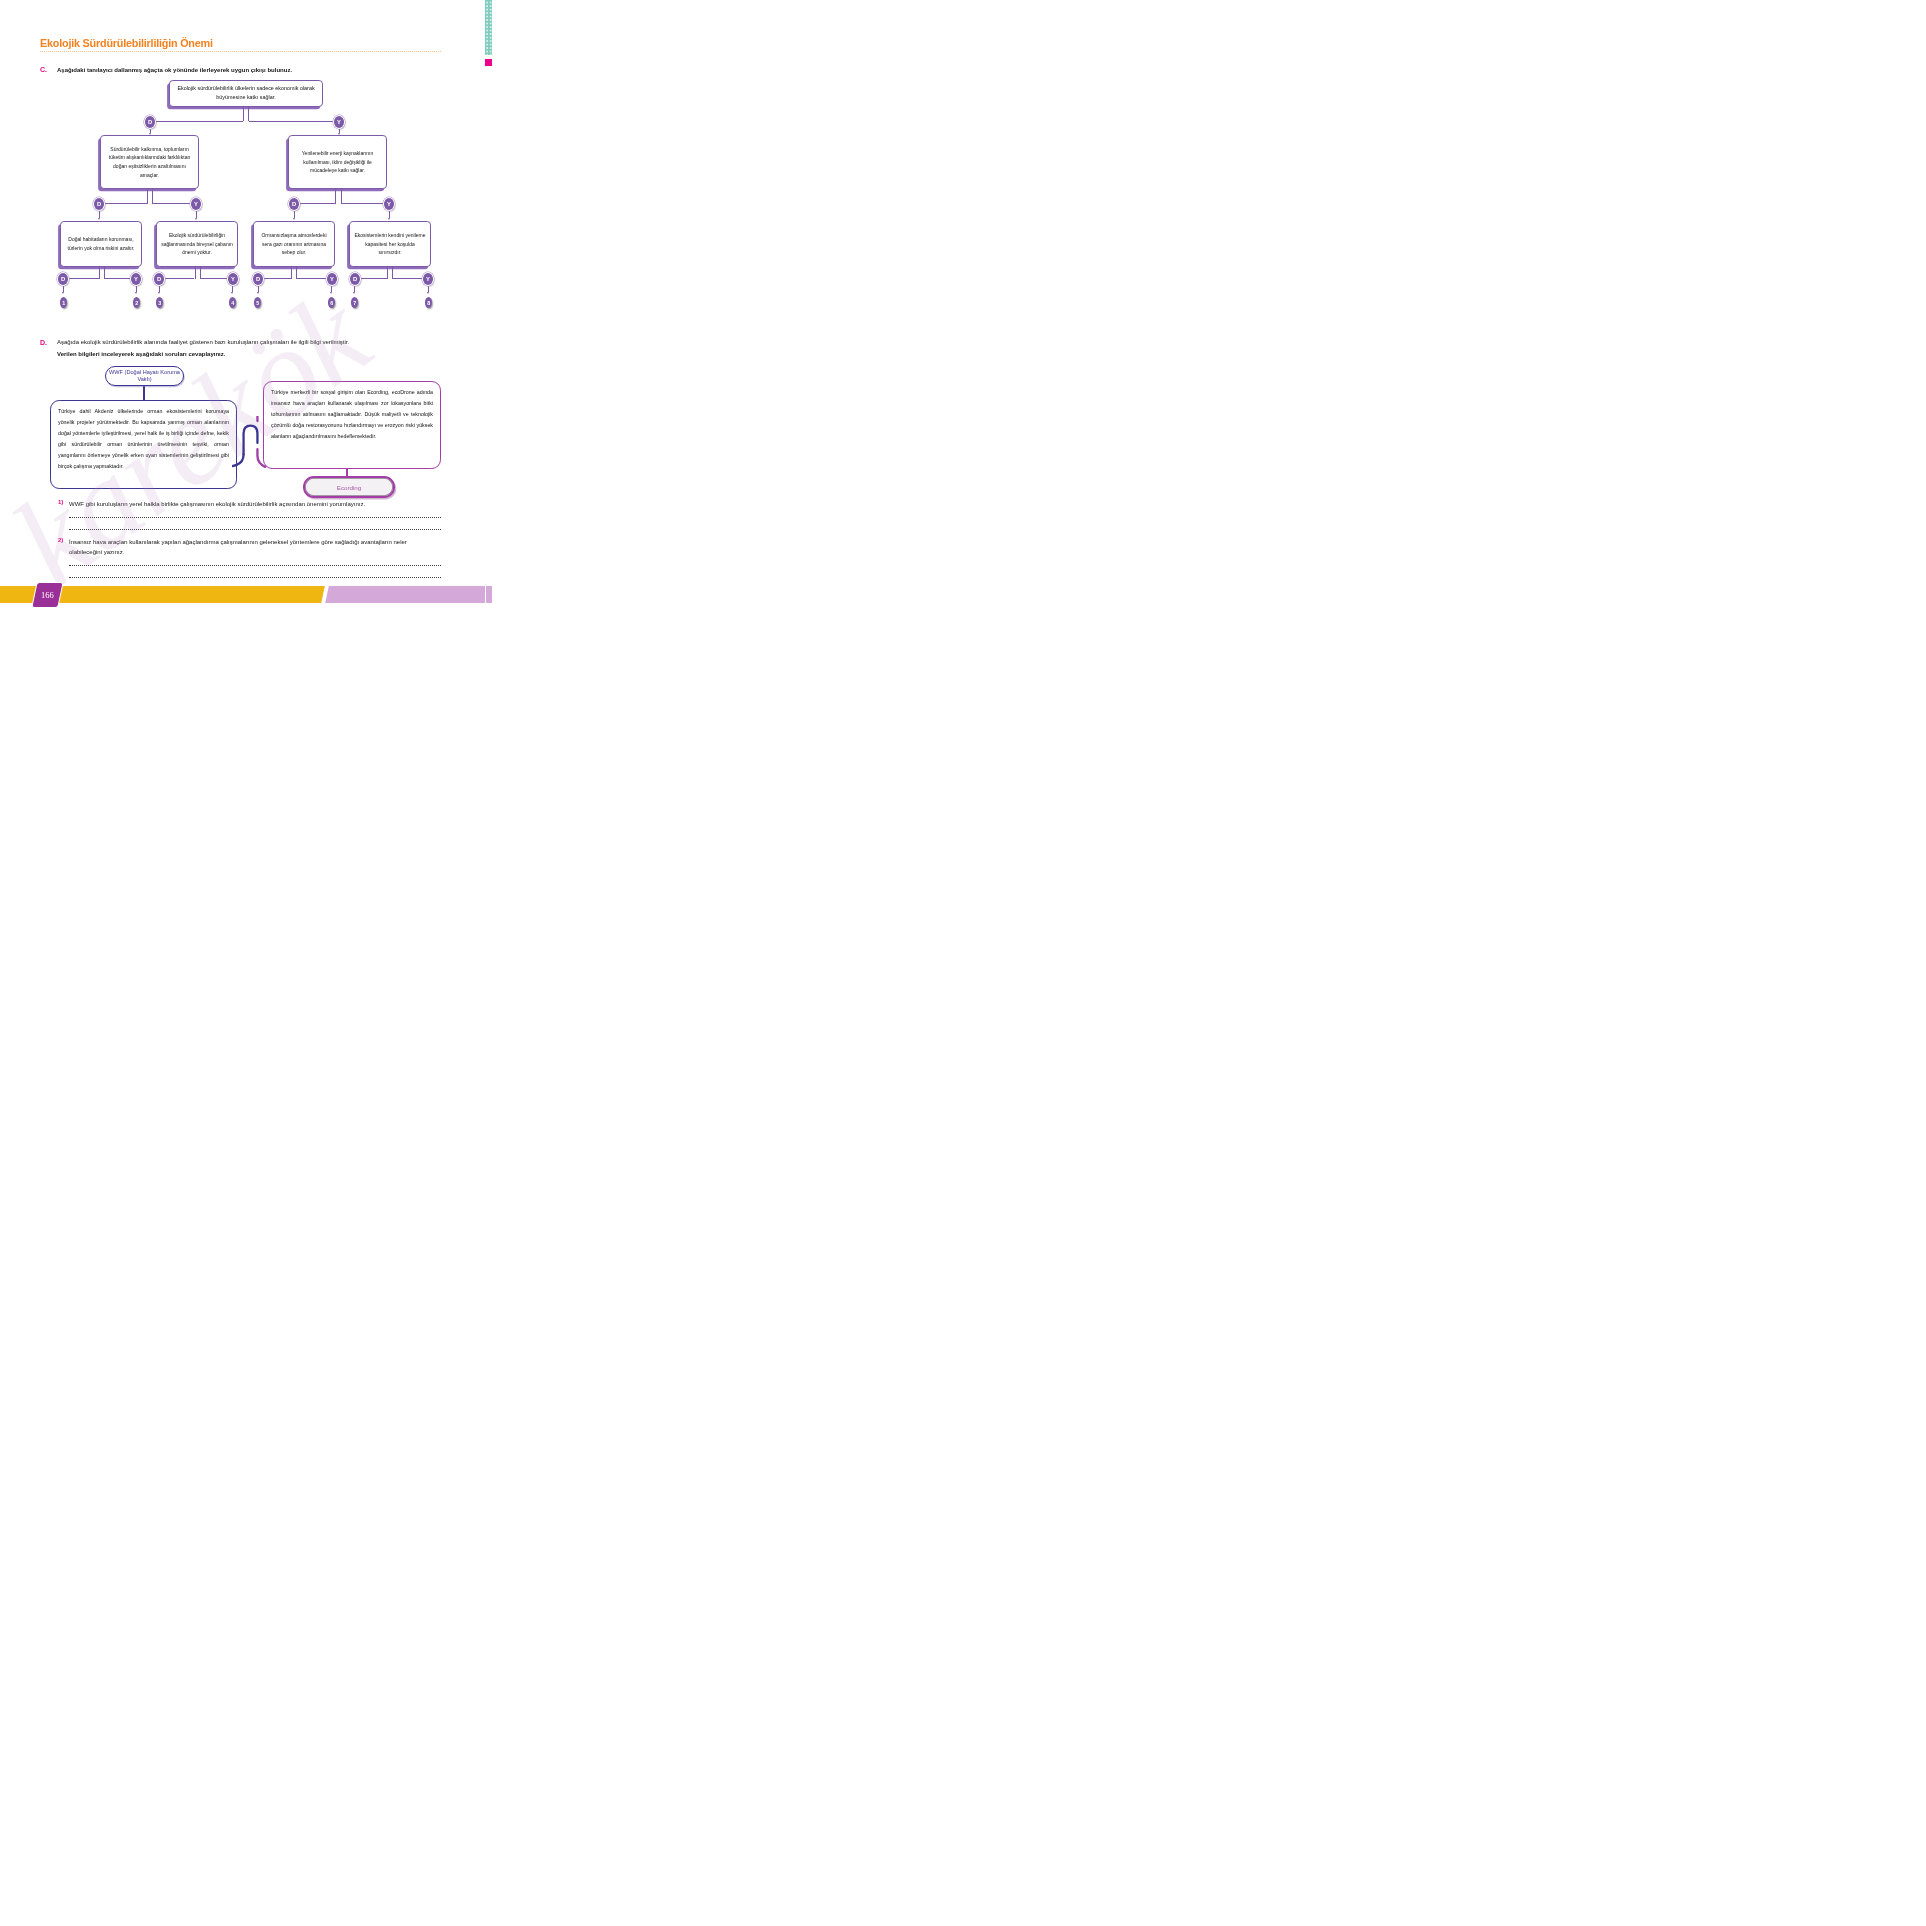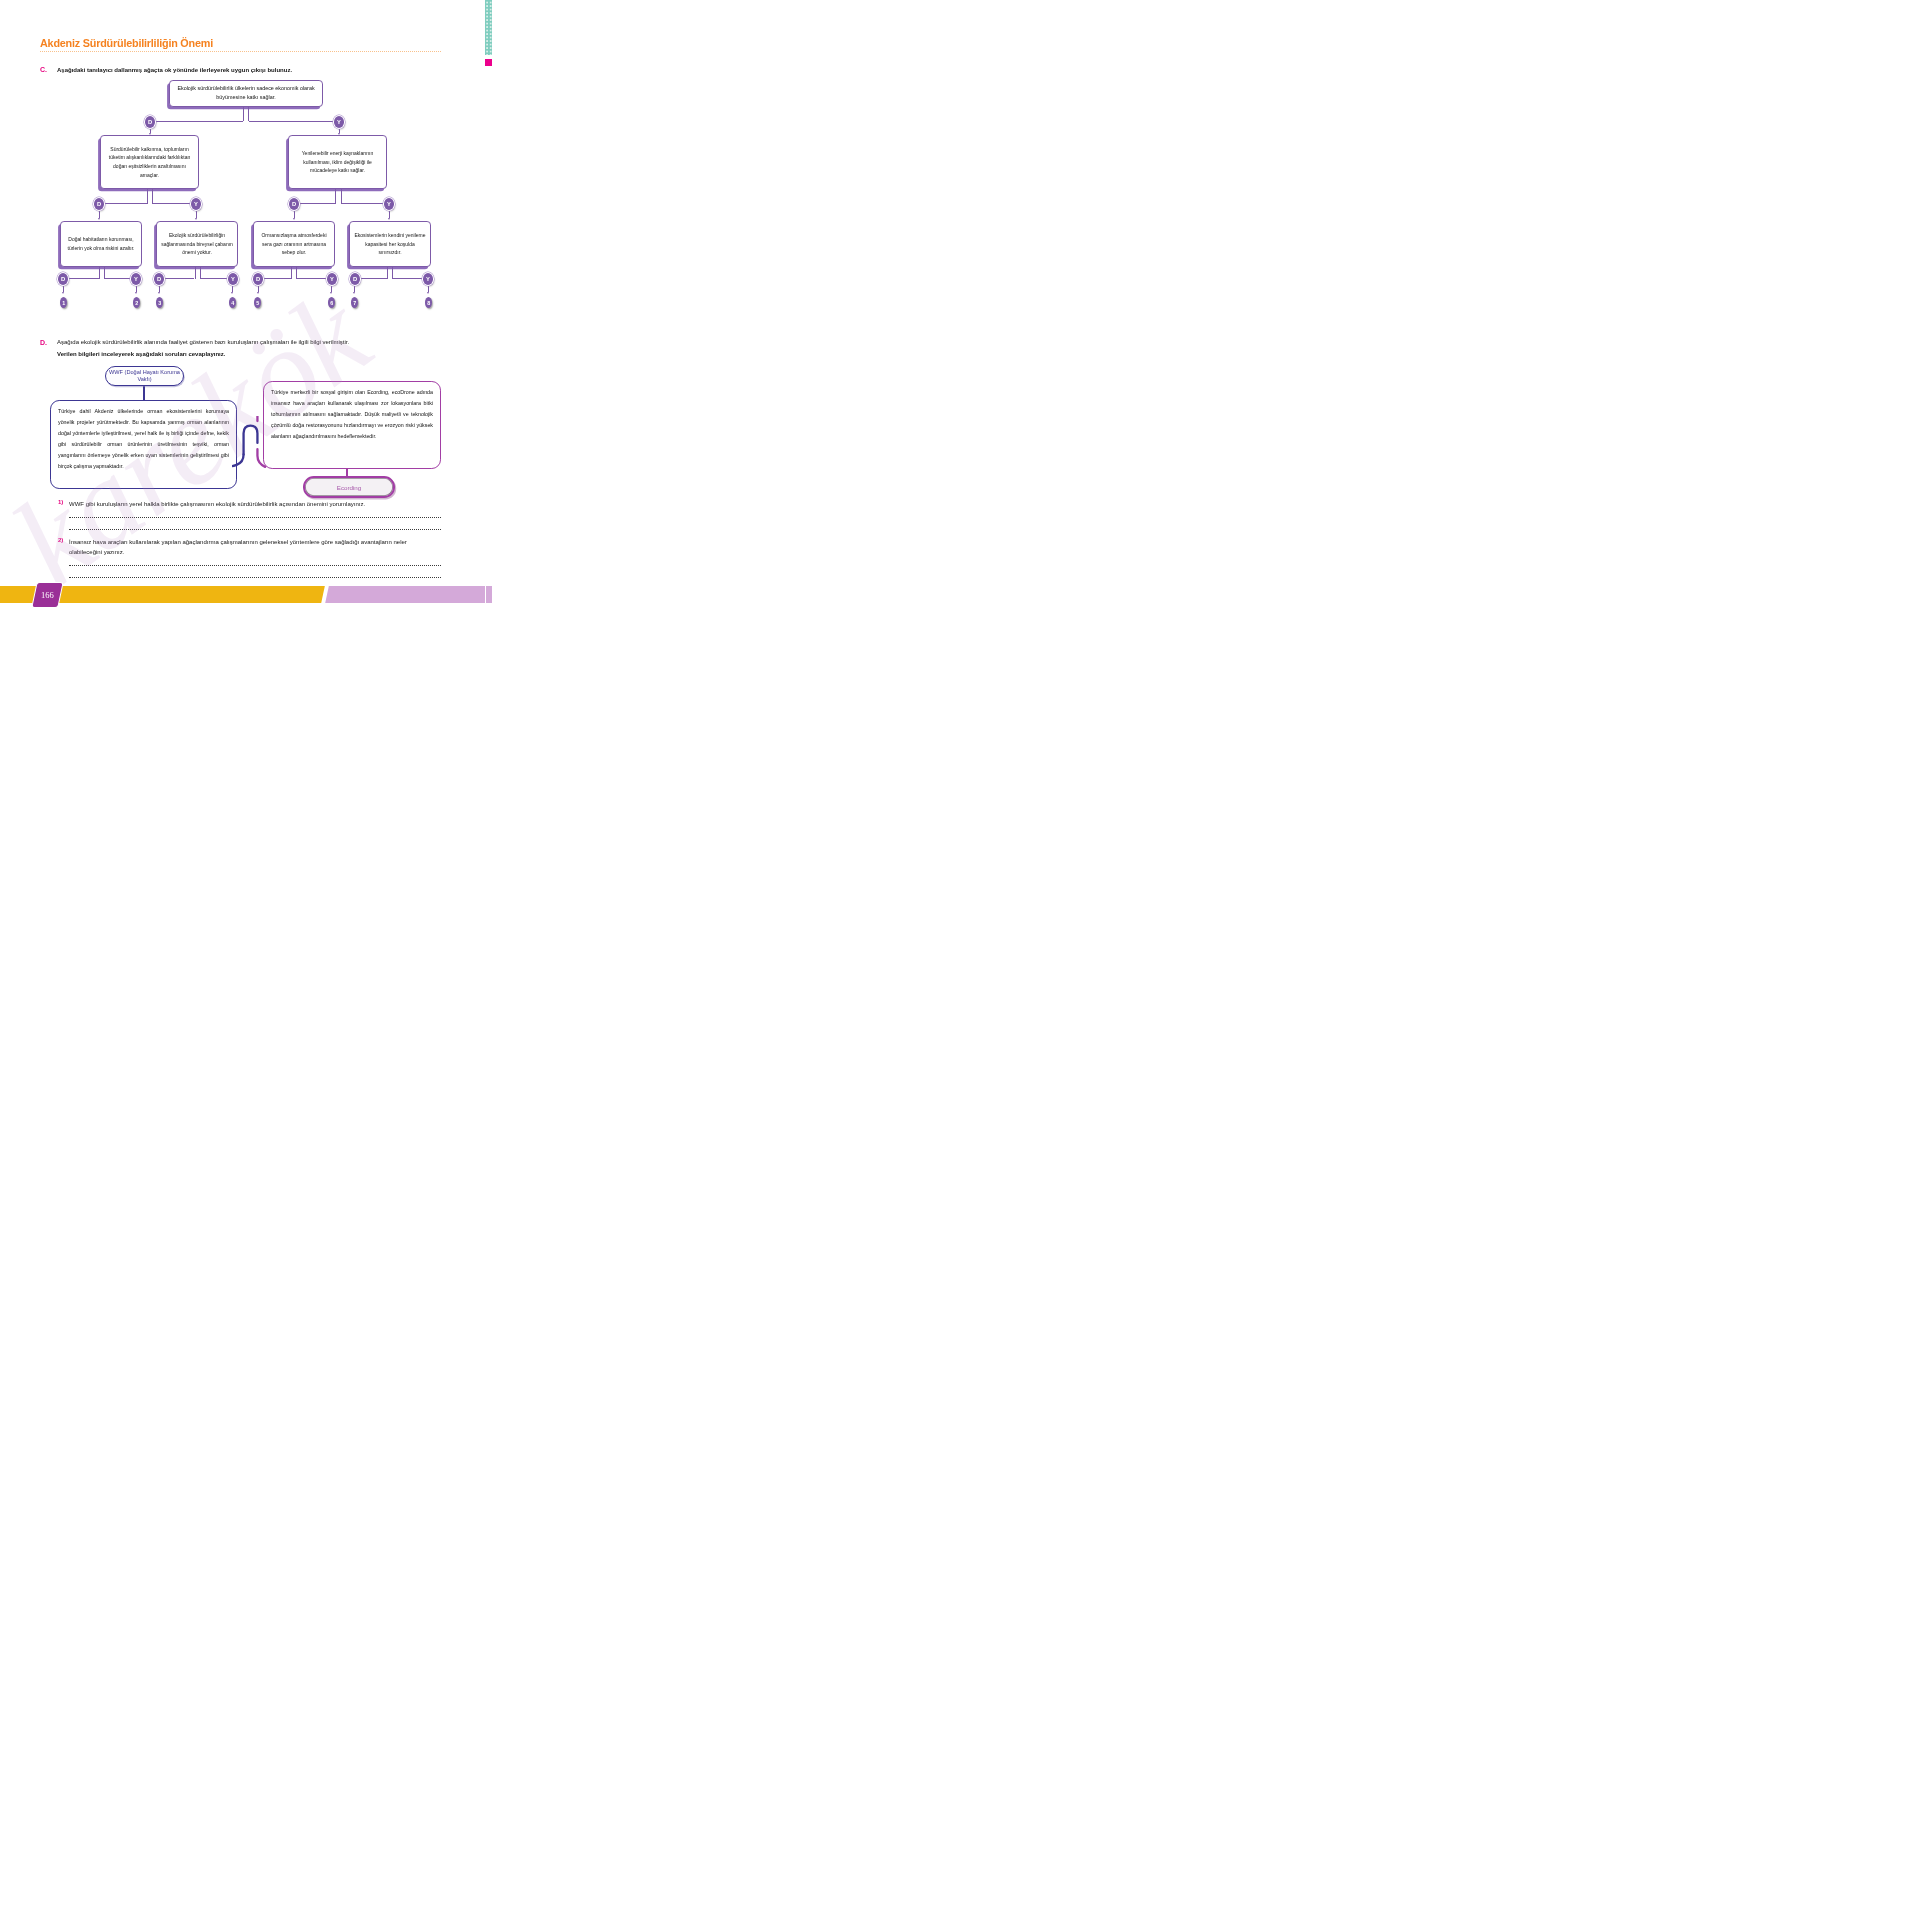--- a/index.html
+++ b/index.html
@@ -69,21 +69,21 @@
       font-family:"Liberation Serif",serif;font-style:italic;font-size:127px;
       color:rgba(186,140,200,0.16);white-space:nowrap;pointer-events:none;z-index:2;}
 </style>
 </head>
 <body>
 
 <div class="page">
 
   <div class="watermark">karekök</div>
 
-  <div class="title">Akdeniz Sürdürülebilirliliğin Önemi</div>
+  <div class="title">Ekolojik Sürdürülebilirliliğin Önemi</div>
   <div class="dotline-header"></div>
   <div class="teal-strip"></div>
   <div class="pink-square"></div>
 
   <div class="sec-label" style="left:40px;top:66px;">C.</div>
   <div class="sec-text" style="left:57px;top:67px;width:385px;">Aşağıdaki tanılayıcı dallanmış ağaçta ok yönünde ilerleyerek uygun çıkışı bulunuz.</div>
 
   <div class="tbox root" style="left:169px;top:80px;width:154px;height:26.6px;">
     <span>Ekolojik sürdürülebilirlik ülkelerin sadece ekonomik olarak büyümesine katkı sağlar.</span>
   </div>

